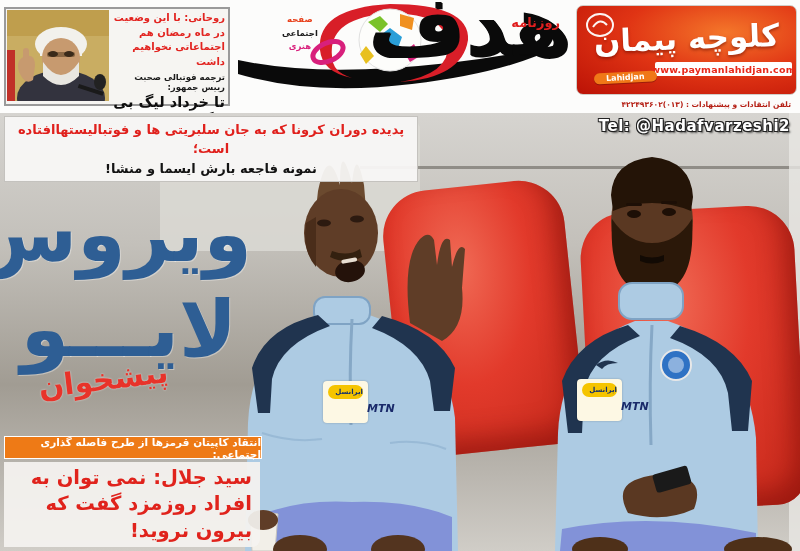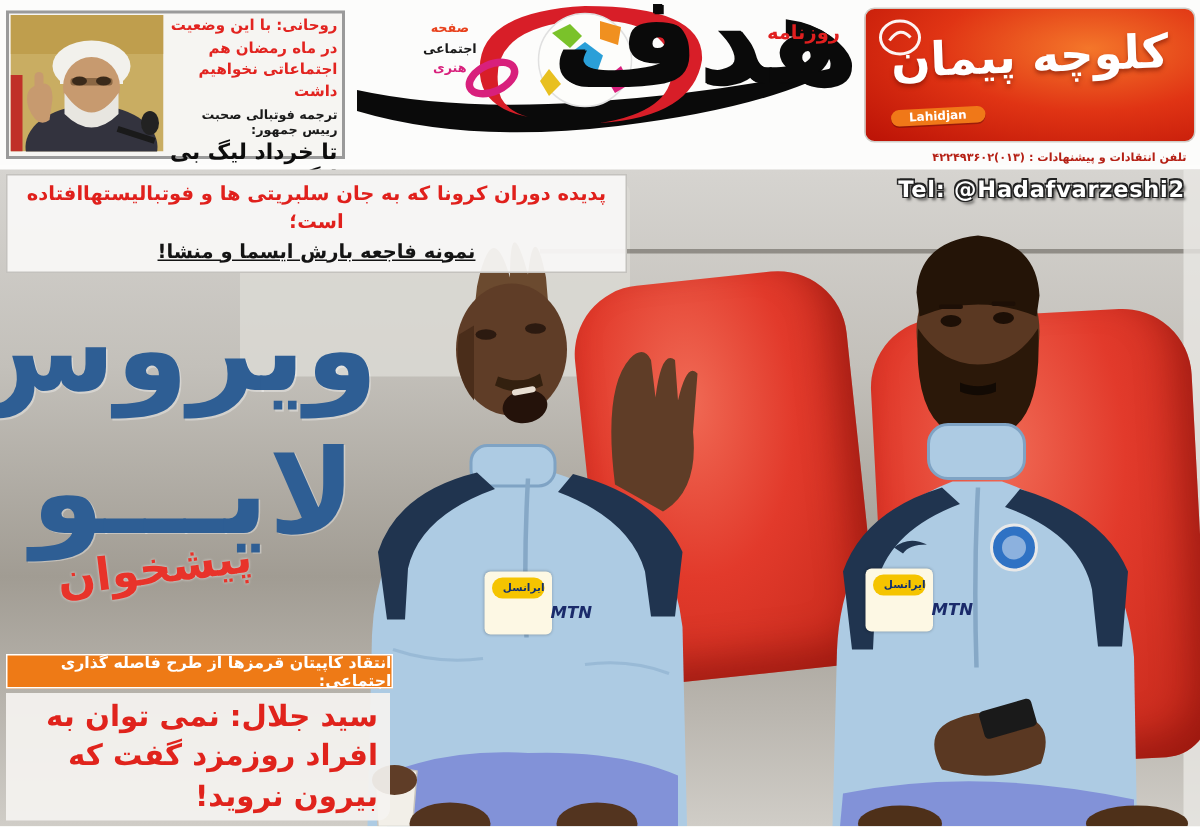--- a/index.html
+++ b/index.html
@@ -87,21 +87,21 @@
   .patch-2 { left:577px; top:266px; }
 
   
   .tel-handle { position:absolute; top:4px; right:10px; color:#fff; font-weight:bold;
                 font-size:15px; letter-spacing:.5px;
                 text-shadow:1px 1px 0 #222, -1px -1px 0 #222, 1px -1px 0 #222, -1px 1px 0 #222, 2px 2px 2px rgba(0,0,0,.6); }
   .lede-box { position:absolute; left:4px; top:3px; width:414px; padding:4px 8px 5px;
               background:rgba(248,247,245,.95); border:1px solid #c4c2be; text-align:center;
               direction:rtl; }
   .lede-red { color:#e0201c; font-weight:bold; font-size:13px; line-height:1.45; }
-  .lede-black { color:#141414; font-weight:bold; font-size:13px; margin-top:2px;text-decoration:underline; }
+  .lede-black { color:#141414; font-weight:bold; font-size:13px; margin-top:2px; }
   .big-headline { position:absolute; left:6px; top:72px; width:246px; text-align:center;
                   direction:rtl; color:#2e5e94; font-weight:bold; }
   .big-line-1 { font-size:78px; line-height:1.28; text-shadow:1px 1px 0 rgba(255,255,255,.35); }
   .big-line-2 { font-size:78px; line-height:1.15; text-shadow:1px 1px 0 rgba(255,255,255,.35); }
   .watermark { position:absolute; left:38px; top:252px; text-align:center; z-index:5; }
   .wm-fa { color:#e8332a; font-size:30px; font-weight:bold; direction:rtl;
            transform:rotate(-7deg); display:block; line-height:1;
            text-shadow:0 0 2px rgba(255,255,255,.7); }
   .wm-en { color:#e8332a; font-size:16.5px; font-weight:bold; display:block; margin-top:2px;
            text-shadow:0 0 2px rgba(255,255,255,.8); }
@@ -167,20 +167,23 @@
       <div class="paper-type">روزنامه</div>
     </div>
 
     <div class="ad-box">
       <div class="ad-red">
         <svg class="ad-stamp" width="30" height="28" viewBox="0 0 30 28">
           <ellipse cx="15" cy="14" rx="13" ry="11" fill="none" stroke="#fff" stroke-width="2"></ellipse>
           <path d="M8,16 Q15,6 22,14" fill="none" stroke="#fff" stroke-width="2"></path>
         </svg>
         <div class="ad-title">کلوچه پیمان</div>
+        <div class="ad-strip">
+          <span class="ad-web">www.paymanlahidjan.com</span>
+        </div>
       </div>
       <div class="ad-phone">تلفن انتقادات و پیشنهادات : (۰۱۳)۴۲۲۴۹۳۶۰۲</div>
       <div class="payman-logo">
         <span class="payman-ribbon">Lahidjan</span>
       </div>
     </div>
   </div>
 
   <div class="photo">
     <div class="bench"></div>

